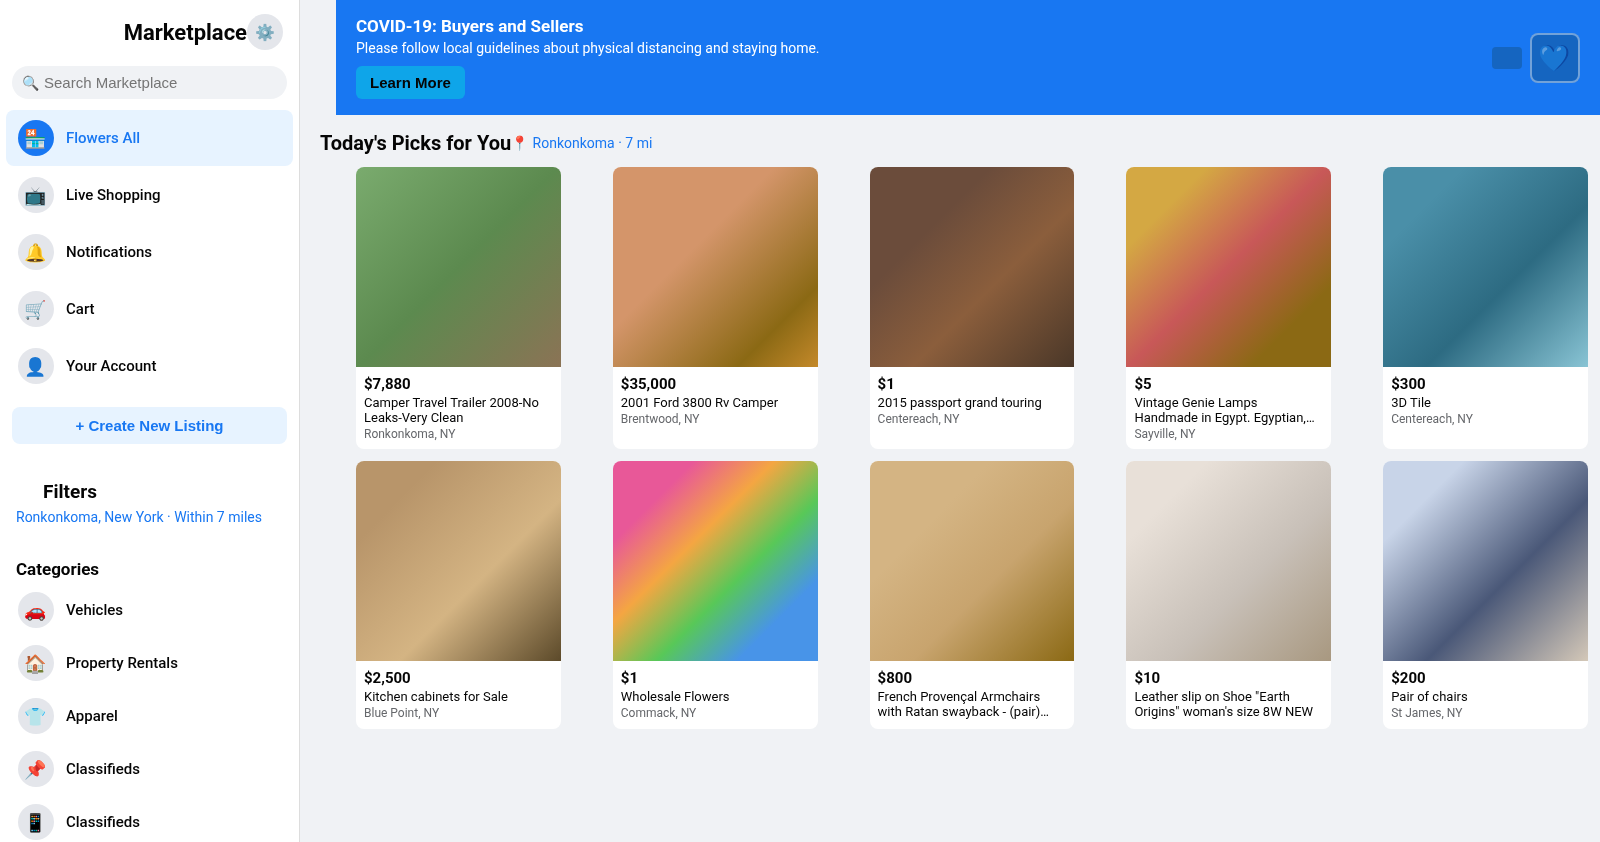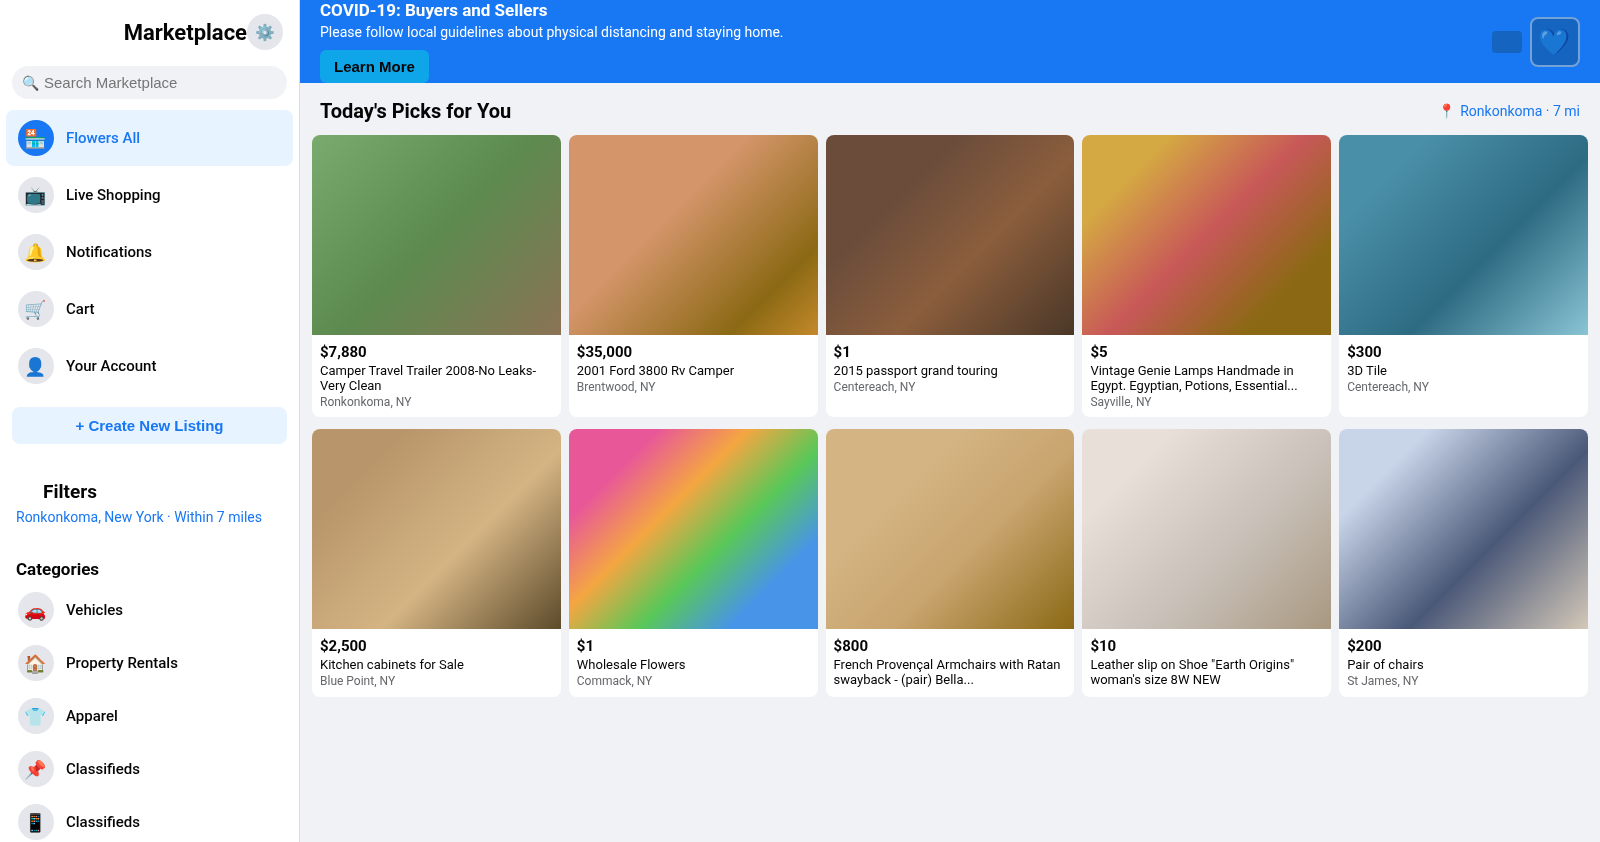--- a/index.html
+++ b/index.html
@@ -172,25 +172,26 @@
       flex: 1;
       overflow-y: auto;
       display: flex;
       flex-direction: column;
     }
 
     
     .covid-banner {
       background: #1877f2;
       color: #fff;
-      padding: 0 20px;
+      padding: 16px 20px;
       display: flex;
       align-items: center;
       justify-content: space-between;
       position: relative;
+      margin-left: 36px;
     }
 
     .covid-text h2 {
       font-size: 17px;
       font-weight: 700;
       margin-bottom: 4px;
     }
 
     .covid-text p {
       font-size: 14px;
@@ -233,21 +234,21 @@
       width: 30px;
       height: 22px;
       background: #1565c0;
       border-radius: 4px;
     }
 
     
     .picks-header {
       display: flex;
       align-items: center;
-      justify-content: space-between;
+      justify-content: flex-start;
       padding: 16px 20px 12px 20px;
     }
 
     .picks-title {
       font-size: 20px;
       font-weight: 700;
       color: #050505;
     }
 
     .location-tag {
@@ -266,20 +267,21 @@
       gap: 8px;
       padding: 0 12px 12px 12px;
     }
 
     .listing-card {
       background: #fff;
       border-radius: 8px;
       overflow: hidden;
       cursor: pointer;
       transition: box-shadow 0.15s;
+      margin-left: 44px;
     }
 
     .listing-info {
       padding: 8px;
     }
 
     .listing-price {
       font-size: 15px;
       font-weight: 700;
       color: #050505;

